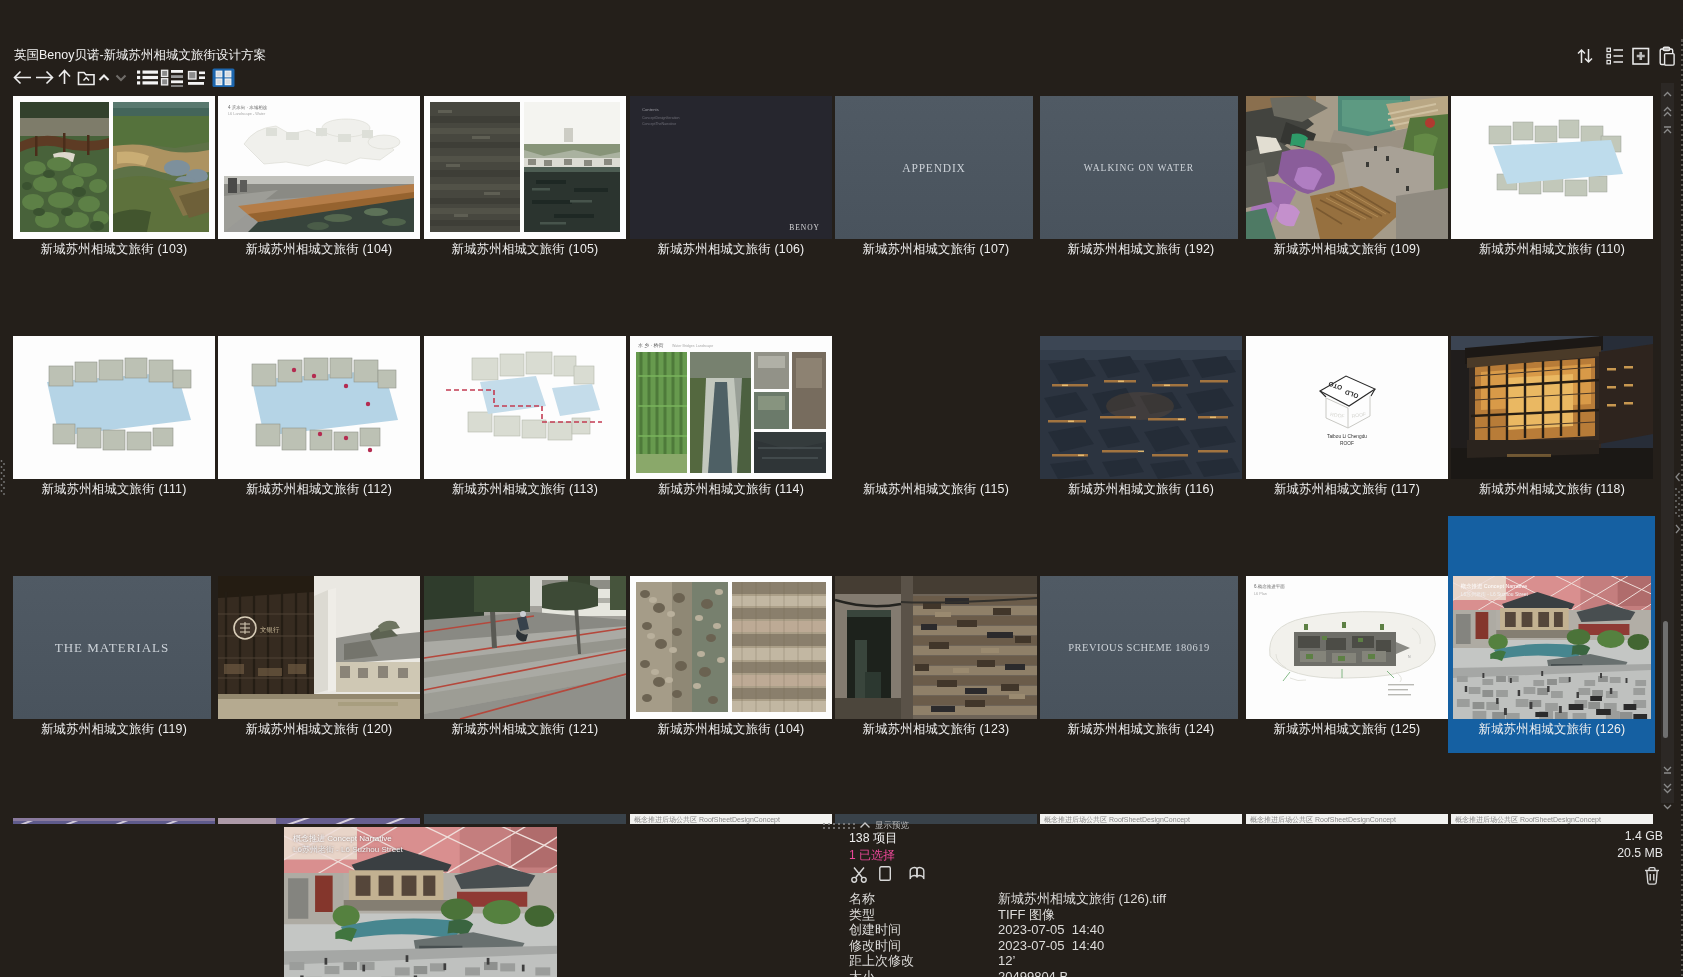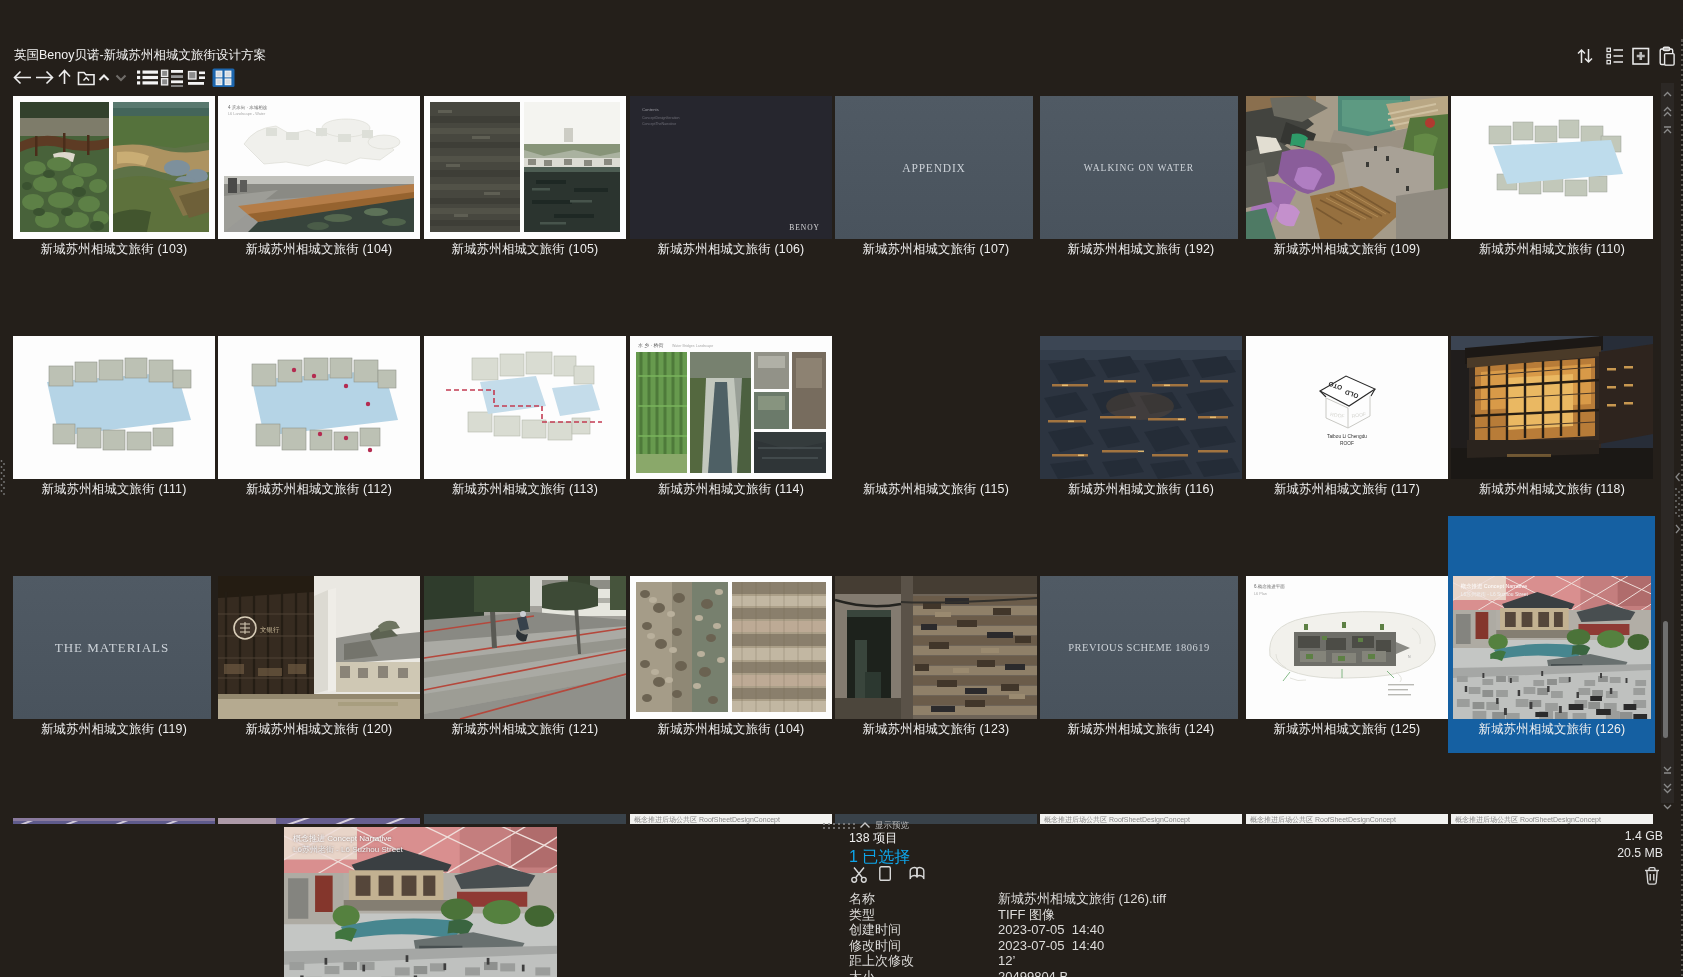--- a/index.html
+++ b/index.html
@@ -930,21 +930,21 @@
       <circle cx="17" cy="6" r="1"></circle>
       <circle cx="22" cy="6" r="1"></circle>
       <circle cx="27" cy="6" r="1"></circle>
       <circle cx="32" cy="6" r="1"></circle>
   </svg>
   <svg class="abs" style="left:859px;top:782px" width="12" height="8" viewBox="0 0 12 8" fill="none" stroke="#c9c9c9" stroke-width="1.4">
       <path d="M1.5 6.5 L6 2 L10.5 6.5"></path>
     </svg>
   <div class="abs" style="left:875px;top:781px;font-size:8.5px;color:#b9b9b9">显示预览</div>
   <div class="abs" style="left:849px;top:791px;font-size:12.3px;color:#f0f0f0">138 项目</div>
-  <div class="abs" style="left:849px;top:808px;font-size:16px;color:#0ea5e9">1 已选择</div>
+  <div class="abs" style="left:849px;top:808px;font-size:12px;color:#ec4899">1 已选择</div>
 
   <svg class="abs" style="left:851px;top:827px" width="80" height="19" viewBox="0 0 80 19" fill="none" stroke="#d8d8d8" stroke-width="1.4">
     <circle cx="3.2" cy="13.8" r="2.4"></circle>
       <circle cx="12.8" cy="13.8" r="2.4"></circle>
     <path d="M4.6 11.8 L13 1.5 M11.4 11.8 L3 1.5"></path>
     <g transform="translate(28,0)">
       <rect x="0.8" y="0.8" width="10.5" height="13.5" rx="1.4"></rect>
       <path d="M3.6 17.6 h8.2 a1.6 1.6 0 0 0 1.6 -1.6 V4.4" opacity="0"></path>
     </g>
     <g transform="translate(58,0)">

